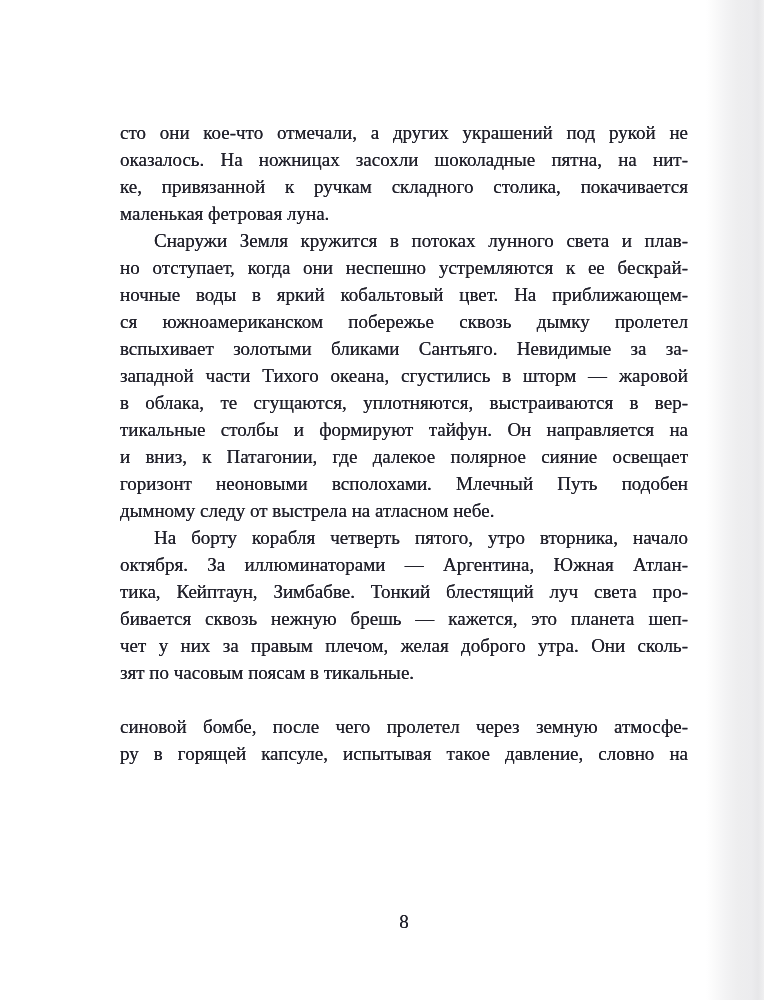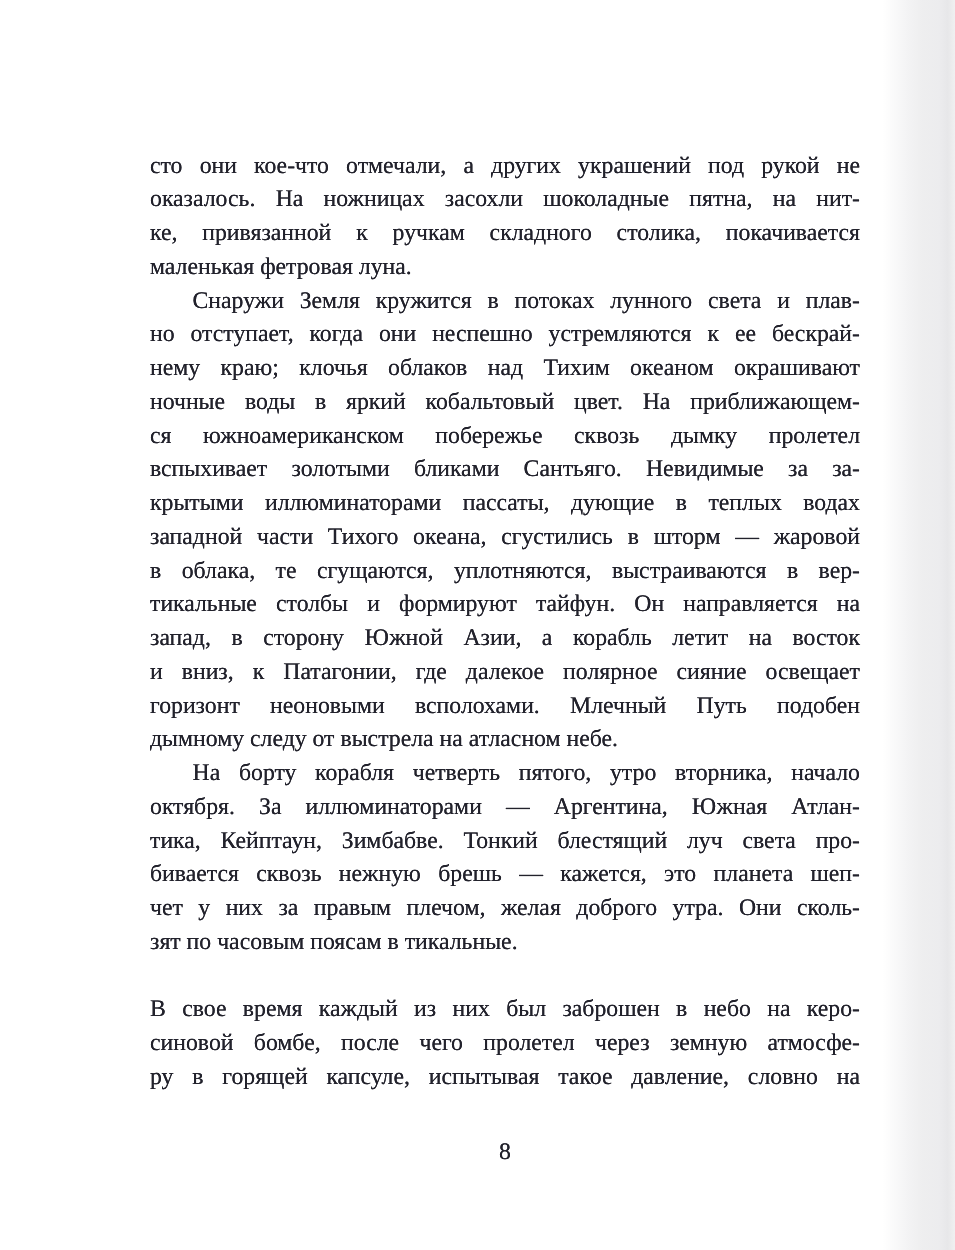--- a/index.html
+++ b/index.html
@@ -75,45 +75,41 @@
     <div class="para">
       <div class="line">сто они кое-что отмечали, а других украшений под рукой не</div>
       <div class="line">оказалось. На ножницах засохли шоколадные пятна, на нит-</div>
       <div class="line">ке, привязанной к ручкам складного столика, покачивается</div>
       <div class="line last">маленькая фетровая луна.</div>
     </div>
 
     <div class="para">
       <div class="line indent">Снаружи Земля кружится в потоках лунного света и плав-</div>
       <div class="line">но отступает, когда они неспешно устремляются к ее бескрай-</div>
-      <div class="line">нему краю; клочья облаков над Тихим океаном окрашивают</div>
       <div class="line">ночные воды в яркий кобальтовый цвет. На приближающем-</div>
       <div class="line">ся южноамериканском побережье сквозь дымку пролетел</div>
       <div class="line">вспыхивает золотыми бликами Сантьяго. Невидимые за за-</div>
-      <div class="line">крытыми иллюминаторами пассаты, дующие в теплых водах</div>
       <div class="line">западной части Тихого океана, сгустились в шторм — жаровой</div>
       <div class="line">в облака, те сгущаются, уплотняются, выстраиваются в вер-</div>
       <div class="line">тикальные столбы и формируют тайфун. Он направляется на</div>
-      <div class="line">запад, в сторону Южной Азии, а корабль летит на восток</div>
       <div class="line">и вниз, к Патагонии, где далекое полярное сияние освещает</div>
       <div class="line">горизонт неоновыми всполохами. Млечный Путь подобен</div>
       <div class="line last">дымному следу от выстрела на атласном небе.</div>
     </div>
 
     <div class="para">
       <div class="line indent">На борту корабля четверть пятого, утро вторника, начало</div>
       <div class="line">октября. За иллюминаторами — Аргентина, Южная Атлан-</div>
       <div class="line">тика, Кейптаун, Зимбабве. Тонкий блестящий луч света про-</div>
       <div class="line">бивается сквозь нежную брешь — кажется, это планета шеп-</div>
       <div class="line">чет у них за правым плечом, желая доброго утра. Они сколь-</div>
       <div class="line last">зят по часовым поясам в тикальные.</div>
     </div>
 
     <div class="para gap">
-      <div class="line">В свое время каждый из них был заброшен в небо на керо-</div>
       <div class="line">синовой бомбе, после чего пролетел через земную атмосфе-</div>
       <div class="line">ру в горящей капсуле, испытывая такое давление, словно на</div>
     </div>
 
   </div>
 
   <div class="folio">8</div>
 
   <div class="edge-shadow"></div>
 

